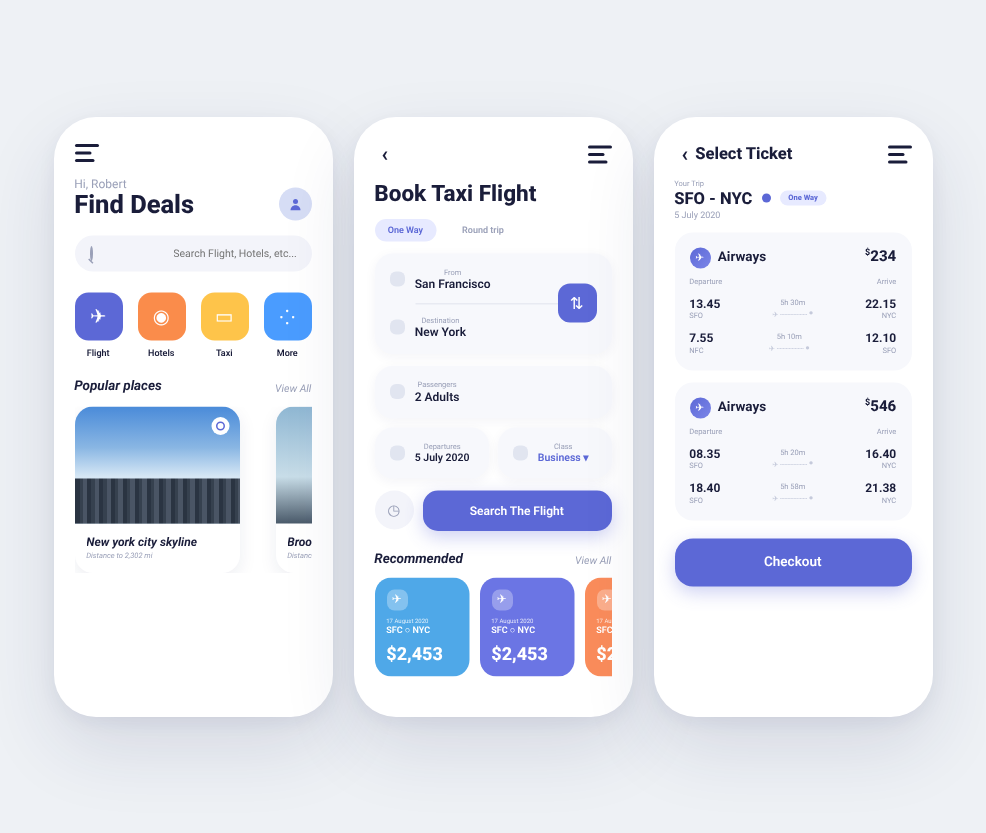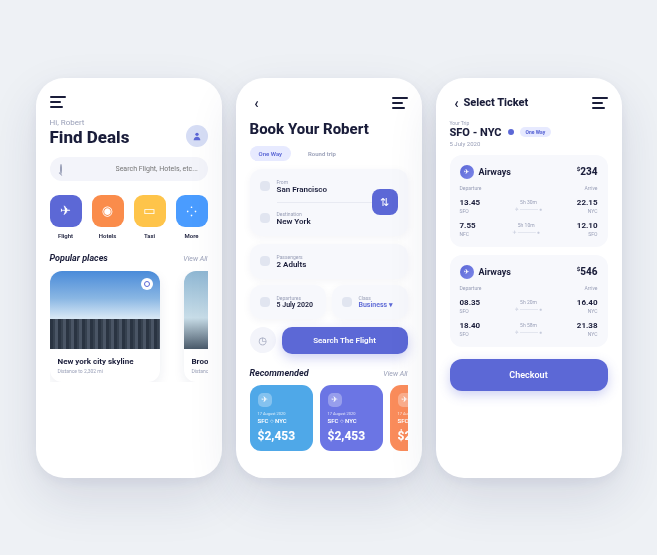--- a/index.html
+++ b/index.html
@@ -19,38 +19,38 @@
 .search input{border:none;background:transparent;font-size:7px;color:#9aa0b8;flex:1;outline:none;padding-left:48px;}
 .mag{width:10px;height:10px;border:1.3px solid #9aa0b8;border-radius:50%;position:relative;}
 .mag::after{content:"";position:absolute;width:1.3px;height:4px;background:#9aa0b8;bottom:-3px;right:-1px;transform:rotate(-45deg);}
 .cats{display:flex;justify-content:space-between;margin-top:14px;}
 .cat{display:flex;flex-direction:column;align-items:center;gap:5px;}
 .cat-box{width:32px;height:32px;border-radius:9px;display:flex;align-items:center;justify-content:center;color:#fff;font-size:13px;}
 .cat-label{font-size:6px;color:#1a1d3a;font-weight:600;}
 .section-head{display:flex;justify-content:space-between;align-items:flex-end;margin-top:14px;font-style:italic;}
 .section-title{font-size:9px;font-weight:700;color:#1a1d3a;}
 .viewall{font-size:7px;color:#9aa0b8;}
-.places{display:flex;gap:24px;margin-top:8px;overflow:hidden;}
+.places{display:flex;gap:24px;margin-top:8px;overflow:hidden;font-style:italic;}
 .place{min-width:110px;background:#fff;border-radius:12px;box-shadow:0 4px 12px rgba(30,40,90,.08);overflow:hidden;}
 .place-img{height:78px;position:relative;}
 .img1{background:linear-gradient(180deg,#4a8bd9 0%,#89b6e3 35%,#d6e7f5 60%),linear-gradient(0deg,#3a4556 0%,#6b7a8e 30%,transparent 40%);background-blend-mode:normal;}
 .img1::after{content:"";position:absolute;bottom:0;left:0;right:0;height:30px;background:repeating-linear-gradient(90deg,#2a3442 0 3px,#36414f 3px 5px,#4a5565 5px 8px);}
 .img2{background:linear-gradient(180deg,#8fb7d3 0%,#c8dde8 60%,#4a5a6a 100%);}
 .dot-badge{position:absolute;top:7px;right:7px;width:12px;height:12px;border-radius:50%;background:#fff;display:flex;align-items:center;justify-content:center;}
 .dot-badge span{width:6px;height:6px;border-radius:50%;border:1px solid #5c68d6;}
 .place-body{padding:8px;}
 .place-title{font-size:8px;font-weight:700;color:#1a1d3a;white-space:nowrap;overflow:hidden;}
 .place-sub{font-size:5px;color:#9aa0b8;margin-top:2px;}
 
 .trip-toggle{display:flex;gap:8px;margin-top:8px;}
 .pill{padding:4px 9px;border-radius:10px;font-size:6px;font-weight:600;}
 .pill.active{background:#e7eaff;color:#5c68d6;}
 .pill.inactive{color:#9aa0b8;}
 .flight-card{background:#f7f8fc;border-radius:12px;padding:10px;margin-top:8px;position:relative;box-shadow:0 2px 8px rgba(30,40,90,.05);}
-.fc-row{display:flex;align-items:center;gap:7px;}
+.fc-row{display:flex;align-items:center;gap:7px;text-align:center;}
 .fc-label{font-size:5px;color:#9aa0b8;}
 .fc-val{font-size:8px;font-weight:600;color:#1a1d3a;}
 .fc-icon{width:10px;height:10px;background:#e1e5f0;border-radius:4px;flex-shrink:0;}
 .swap{position:absolute;right:10px;top:50%;transform:translateY(-50%);width:26px;height:26px;border-radius:8px;background:#5c68d6;color:#fff;display:flex;align-items:center;justify-content:center;font-size:11px;}
 .divider{height:1px;background:#e8eaf2;margin:8px 0 8px 17px;}
 .two-col{display:flex;gap:6px;margin-top:6px;}
 .two-col .flight-card{flex:1;}
 .search-btn{background:#5c68d6;color:#fff;border-radius:10px;text-align:center;padding:9px;font-size:8px;font-weight:600;margin-top:8px;box-shadow:0 4px 12px rgba(92,104,214,.3);}
 .action-row{display:flex;gap:6px;align-items:center;margin-top:8px;}
 .round-btn{width:26px;height:26px;border-radius:50%;background:#f3f4fa;display:flex;align-items:center;justify-content:center;color:#9aa0b8;font-size:10px;}
@@ -163,21 +163,21 @@
 
 <div class="phone">
   <div class="topbar">
     <div class="back">‹</div>
     <div class="hamburger">
         <span></span>
         <span></span>
         <span></span>
       </div>
   </div>
-  <div class="title" style="font-size:15px;">Book Your Robert</div>
+  <div class="title" style="font-size:15px;">Book Taxi Flight</div>
   <div class="trip-toggle">
     <div class="pill active">One Way</div>
     <div class="pill inactive">Round trip</div>
   </div>
   <div class="flight-card">
     <div class="fc-row">
       <div class="fc-icon"></div>
       <div>
           <div class="fc-label">From</div>
           <div class="fc-val">San Francisco</div>

